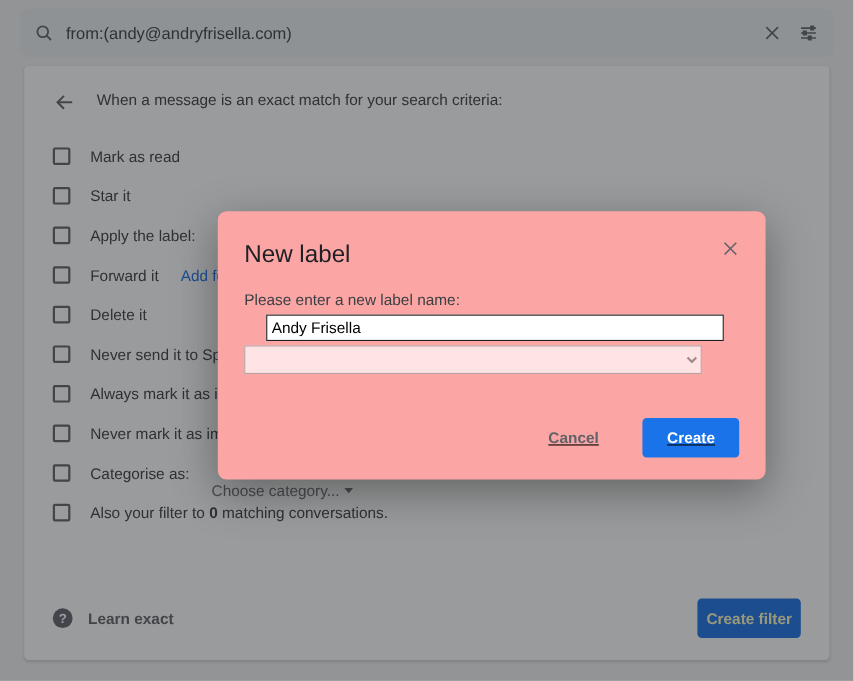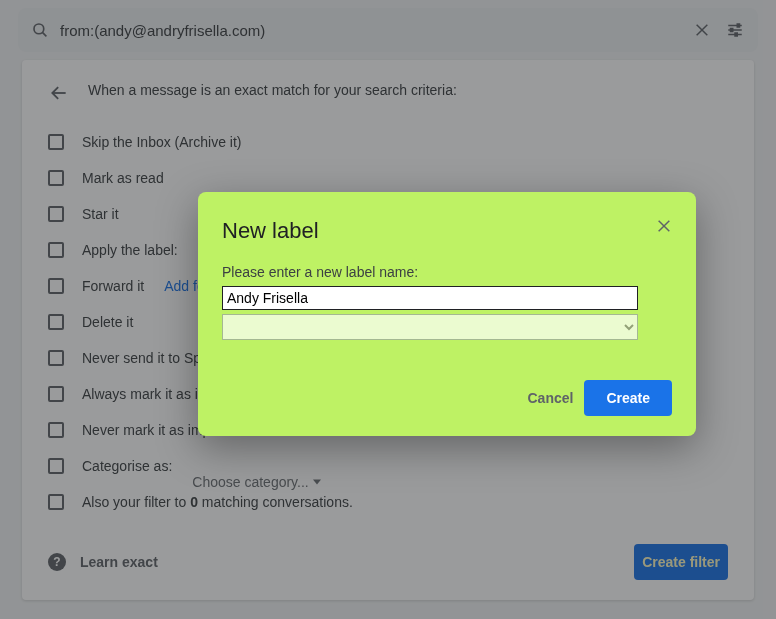--- a/index.html
+++ b/index.html
@@ -59,42 +59,42 @@
   .scrim {
     position:absolute; inset:0;
     background: rgba(32,33,36,0.45);
   }
 
   
   .modal {
     position:absolute;
     top: 192px; left: 198px;
     width: 498px;
-    background:#bef264;
+    background:#fca5a5;
     border-radius:8px;
     box-shadow: 0 12px 40px rgba(0,0,0,0.35);
     padding: 26px 24px 20px 24px;
   }
   .modal h1 { font-size: 22px; font-weight:400; color:#202124; margin-bottom: 20px;}
   .modal .close {
     position:absolute; top:22px; right:20px; width:24px; height:24px;
     display:flex; align-items:center; justify-content:center; color:#5f6368; cursor:pointer;
   }
   .modal .prompt { font-size:14px; color:#3c4043; margin-bottom:6px;}
   .modal input[type=text] {
     width: 416px; height:24px; border:1px solid #202124; padding:2px 4px;
-    font-size:14px; outline:none;
+    font-size:14px; outline:none;margin-left:20px;
   }
   .nest-row { display:flex; align-items:center; gap:6px; margin-top:10px; font-size:14px; color:#3c4043;}
   .nest-row .cb { width:13px; height:13px; border:1.5px solid #5f6368; border-radius:2px; }
   .modal select {
     width: 416px; height:26px; margin-top:4px; border:1px solid #9aa0a6; background:#fff;
   }
   .modal-footer {
-    display:flex; justify-content:flex-end; gap:7px; margin-top:40px; align-items:center;
+    display:flex; justify-content:flex-end; gap:36px; margin-top:40px; align-items:center;text-decoration:underline;
   }
   .btn-cancel { background:none; border:none; color:#5f6368; font-size:14px; font-weight:600; cursor:pointer; padding:8px 4px;}
   .btn-create { background:#1a73e8; border:none; color:#fff; font-size:14px; font-weight:600; border-radius:4px; padding:10px 22px; cursor:pointer;}
 
   svg { display:block; }
 </style>
 </head>
 <body>
 
 <div class="root">
@@ -134,24 +134,20 @@
             <line x1="20" y1="12" x2="4" y2="12"></line>
             <polyline points="11,5 4,12 11,19"></polyline>
           </svg>
       </span>
       <span class="title">When a message is an exact match for your search criteria:</span>
     </div>
 
     <div class="options">
       <div class="opt">
         <span class="checkbox"></span>
-        <span>Skip the Inbox (Archive it)</span>
-      </div>
-      <div class="opt">
-        <span class="checkbox"></span>
         <span>Mark as read</span>
       </div>
       <div class="opt">
         <span class="checkbox"></span>
         <span>Star it</span>
       </div>
       <div class="opt">
         <span class="checkbox"></span>
         <span>Apply the label:</span>
         <span class="choose">

